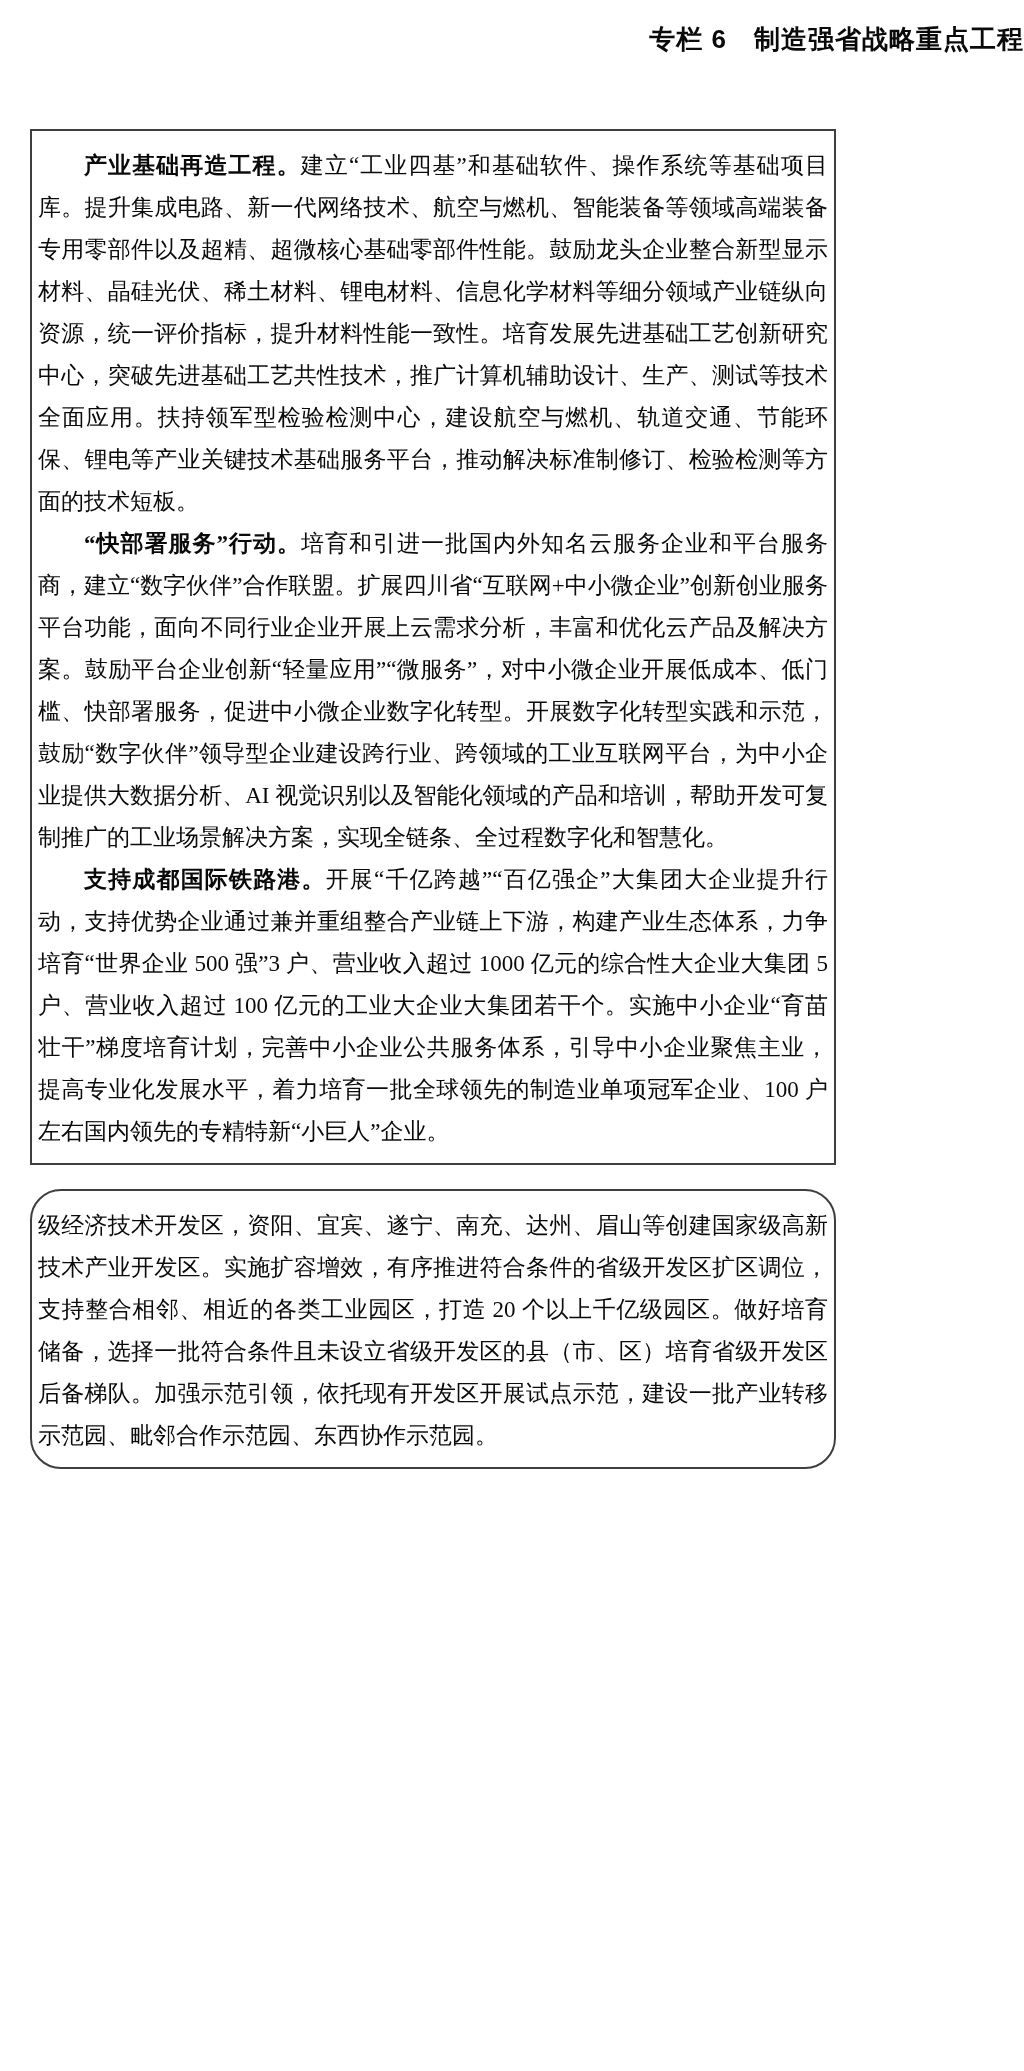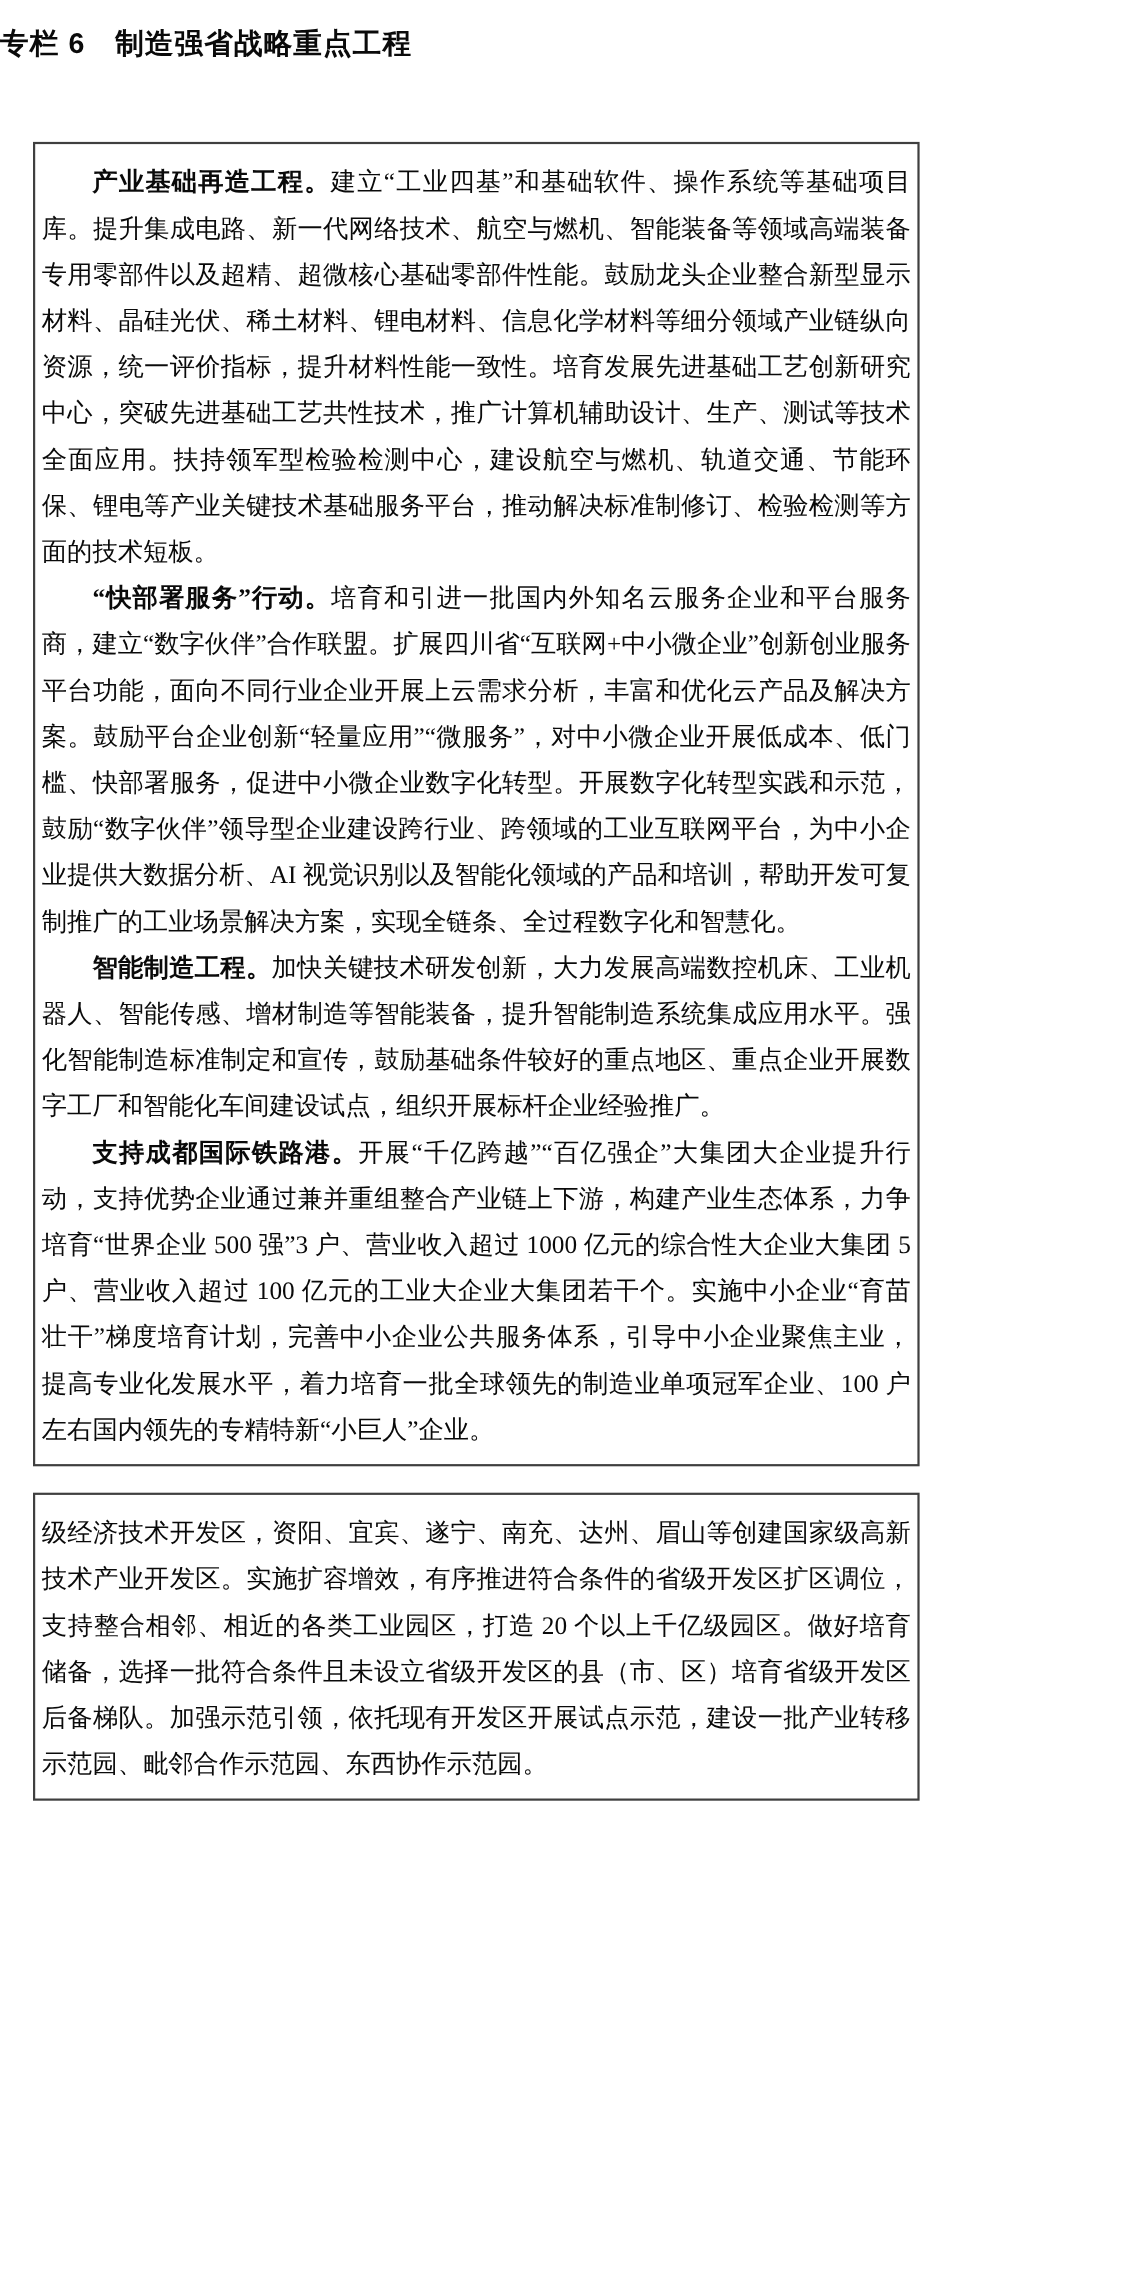--- a/index.html
+++ b/index.html
@@ -10,54 +10,53 @@
   body {
     width: 1024px;
     height: 2071px;
     position: relative;
     font-family: "Liberation Serif", serif;
     color: #0a0a0a;
   }
   .page-title {
     margin: 0;
     padding-top: 22px;
-    text-align: left;
+    text-align: right;
     font-size: 26px;
     font-weight: bold;
     letter-spacing: 1px;
     font-family: "Liberation Sans", sans-serif;
   }
   .text-box {
     box-sizing: border-box;
     width: 806px;
     margin-left: 30px;
     border: 2px solid #3f3f3f;
     background: #ffffff;
     padding: 14px 6px 10px 6px;
   }
   .box-1 { margin-top: 72px; }
-  .box-2 { margin-top: 24px; }
+  .box-2 { margin-top: 24px; border-radius: 31px; }
   .para {
     margin: 0;
     font-size: 23px;
     line-height: 42px;
     text-align: justify;
     text-indent: 2em;
     word-break: break-all;
   }
   .para.no-indent { text-indent: 0; }
   .lead { font-weight: bold; }
 </style>
 </head>
 <body>
 
 <h1 class="page-title">专栏 6　制造强省战略重点工程</h1>
 
 <div class="text-box box-1">
   <p class="para"><span class="lead">产业基础再造工程。</span><span>建立“工业四基”和基础软件、操作系统等基础项目库。提升集成电路、新一代网络技术、航空与燃机、智能装备等领域高端装备专用零部件以及超精、超微核心基础零部件性能。鼓励龙头企业整合新型显示材料、晶硅光伏、稀土材料、锂电材料、信息化学材料等细分领域产业链纵向资源，统一评价指标，提升材料性能一致性。培育发展先进基础工艺创新研究中心，突破先进基础工艺共性技术，推广计算机辅助设计、生产、测试等技术全面应用。扶持领军型检验检测中心，建设航空与燃机、轨道交通、节能环保、锂电等产业关键技术基础服务平台，推动解决标准制修订、检验检测等方面的技术短板。</span></p>
   <p class="para"><span class="lead">“快部署服务”行动。</span><span>培育和引进一批国内外知名云服务企业和平台服务商，建立“数字伙伴”合作联盟。扩展四川省“互联网+中小微企业”创新创业服务平台功能，面向不同行业企业开展上云需求分析，丰富和优化云产品及解决方案。鼓励平台企业创新“轻量应用”“微服务”，对中小微企业开展低成本、低门槛、快部署服务，促进中小微企业数字化转型。开展数字化转型实践和示范，鼓励“数字伙伴”领导型企业建设跨行业、跨领域的工业互联网平台，为中小企业提供大数据分析、AI 视觉识别以及智能化领域的产品和培训，帮助开发可复制推广的工业场景解决方案，实现全链条、全过程数字化和智慧化。</span></p>
-  <p class="para"><span class="lead">智能制造工程。</span><span>加快关键技术研发创新，大力发展高端数控机床、工业机器人、智能传感、增材制造等智能装备，提升智能制造系统集成应用水平。强化智能制造标准制定和宣传，鼓励基础条件较好的重点地区、重点企业开展数字工厂和智能化车间建设试点，组织开展标杆企业经验推广。</span></p>
   <p class="para"><span class="lead">支持成都国际铁路港。</span><span>开展“千亿跨越”“百亿强企”大集团大企业提升行动，支持优势企业通过兼并重组整合产业链上下游，构建产业生态体系，力争培育“世界企业 500 强”3 户、营业收入超过 1000 亿元的综合性大企业大集团 5 户、营业收入超过 100 亿元的工业大企业大集团若干个。实施中小企业“育苗壮干”梯度培育计划，完善中小企业公共服务体系，引导中小企业聚焦主业，提高专业化发展水平，着力培育一批全球领先的制造业单项冠军企业、100 户左右国内领先的专精特新“小巨人”企业。</span></p>
 </div>
 
 <div class="text-box box-2">
   <p class="para no-indent"><span class="lead"></span><span>级经济技术开发区，资阳、宜宾、遂宁、南充、达州、眉山等创建国家级高新技术产业开发区。实施扩容增效，有序推进符合条件的省级开发区扩区调位，支持整合相邻、相近的各类工业园区，打造 20 个以上千亿级园区。做好培育储备，选择一批符合条件且未设立省级开发区的县（市、区）培育省级开发区后备梯队。加强示范引领，依托现有开发区开展试点示范，建设一批产业转移示范园、毗邻合作示范园、东西协作示范园。</span></p>
 </div>
 
 </body></html>

